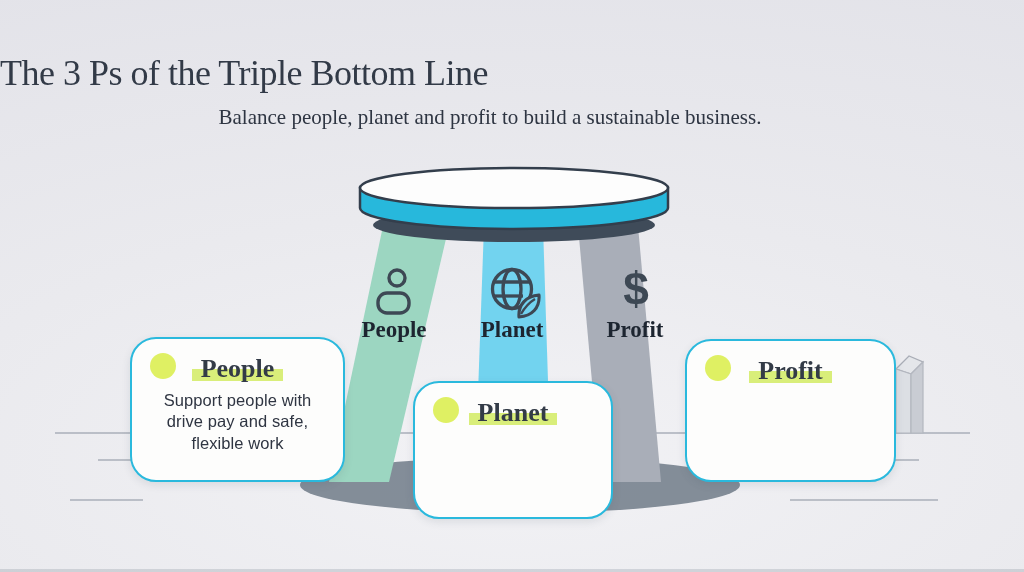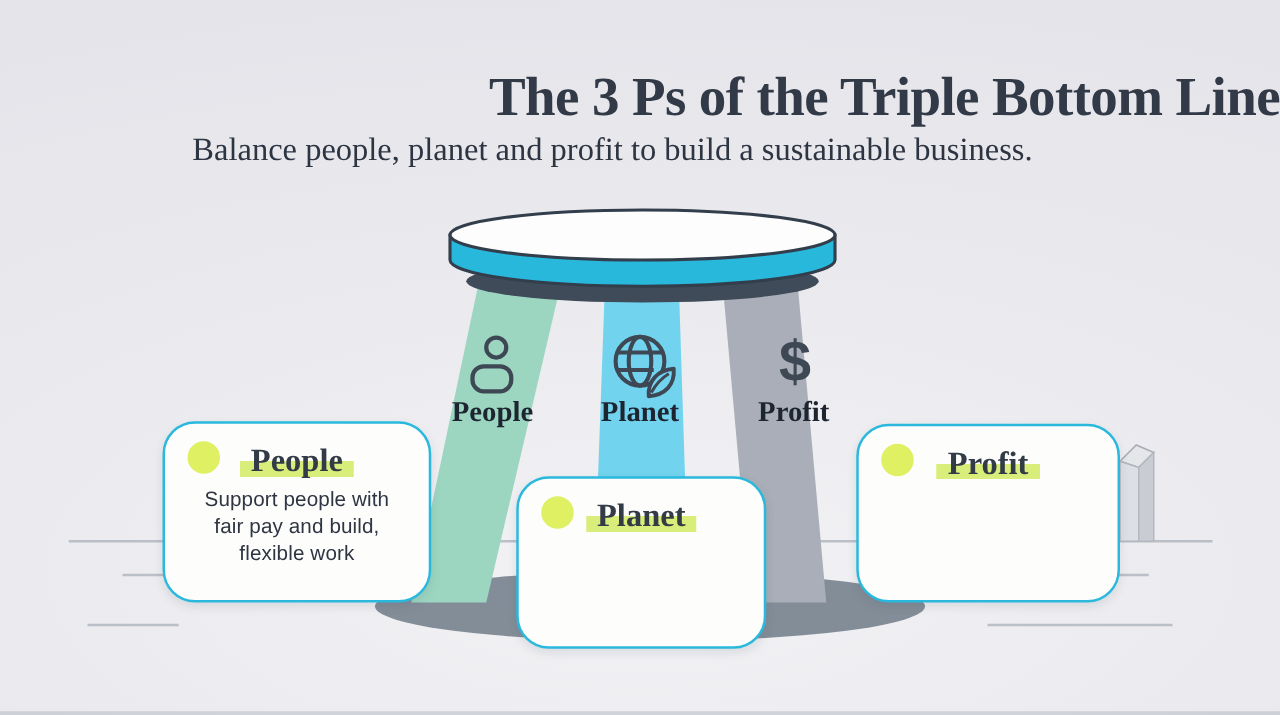--- a/index.html
+++ b/index.html
@@ -3,26 +3,26 @@
 <meta charset="utf-8">
 <style>
   html,body{margin:0;padding:0;}
   #stage{
     position:relative;width:1024px;height:572px;overflow:hidden;
     background:radial-gradient(120% 90% at 50% 80%, #f2f2f5 0%, #eaeaee 48%, #e3e3e9 100%);
     font-family:"Liberation Serif", serif;color:#333b47;
   }
   
   .title{
-    position:absolute;left:0;top:52px;width:1024px;text-align:right;
-    font-size:44px;font-weight:700;letter-spacing:-0.5px;color:#323a47;
+    position:absolute;left:0;top:52px;width:1024px;text-align:left;
+    font-size:36px;font-weight:400;letter-spacing:-0.5px;color:#323a47;
   }
   .subtitle{
     position:absolute;left:0;top:105px;width:980px;text-align:center;
-    font-size:26px;font-weight:400;color:#2e3542;
+    font-size:21px;font-weight:400;color:#2e3542;
   }
   
   .floor-line{position:absolute;height:2px;background:#b2b6bf;opacity:.85;}
   
   #scene{position:absolute;left:0;top:0;z-index:2;}
   
   .leg-icon{position:absolute;z-index:3;}
   .dollar{
     font-family:"Liberation Sans", sans-serif;font-weight:700;font-size:46px;
     color:#3d4854;line-height:1;z-index:3;position:absolute;
@@ -117,21 +117,21 @@
   <div class="dollar" style="left:618px;top:266px;width:36px;text-align:center;">$</div>
 
   <div class="leg-label" style="left:334px;top:317px;">People</div>
   <div class="leg-label" style="left:452px;top:317px;">Planet</div>
   <div class="leg-label" style="left:575px;top:317px;">Profit</div>
 
   <div class="card" id="card-people">
     <div class="dot"></div>
     <h2><span>People</span></h2>
     <div class="body">Support people with
-fair pay and build,
+drive pay and safe,
 flexible work</div>
   </div>
 
   <div class="card" id="card-planet">
     <div class="dot"></div>
     <h2><span>Planet</span></h2>
   </div>
 
   <div class="card" id="card-profit">
     <div class="dot"></div>

